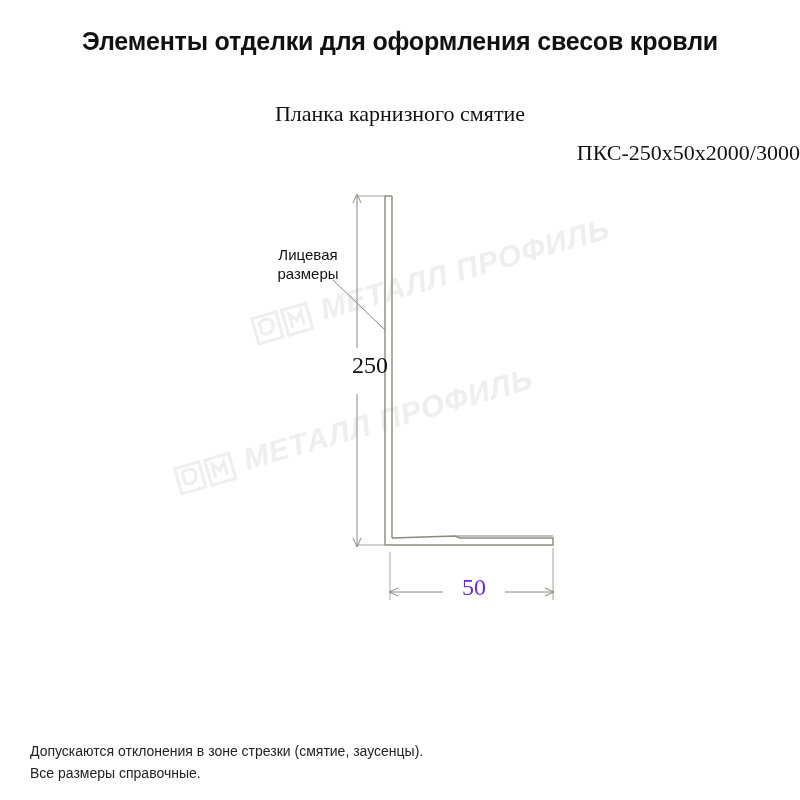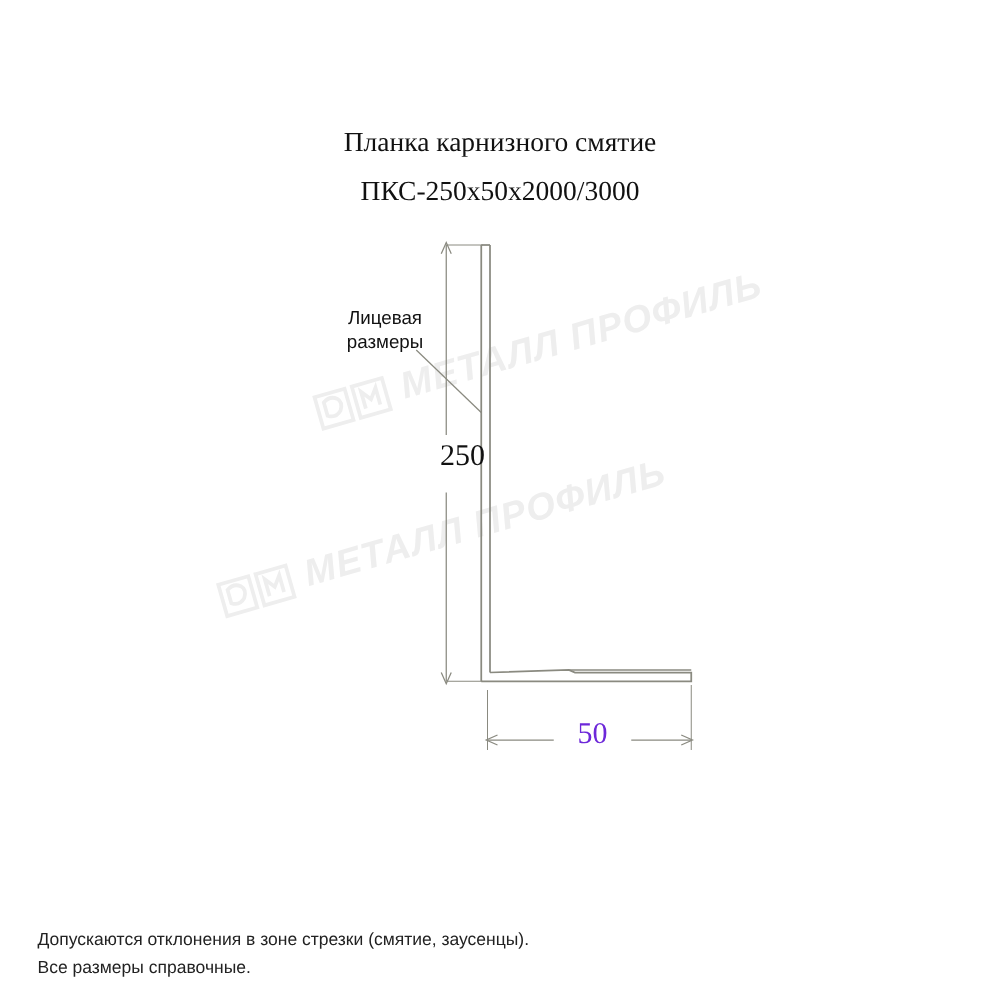--- a/index.html
+++ b/index.html
@@ -39,21 +39,21 @@
     text-align: center;
     font-family: "Liberation Serif", serif;
     font-size: 22px;
     color: #111111;
   }
   .subtitle2 {
     position: absolute;
     top: 140px;
     left: 0;
     width: 800px;
-    text-align: center;
+    text-align: right;
     font-family: "Liberation Serif", serif;
     font-size: 22px;
     color: #111111;
   }
   .drawing {
     position: absolute;
     top: 0;
     left: 0;
     width: 800px;
     height: 800px;
@@ -125,20 +125,21 @@
     display: inline-block;
     vertical-align: middle;
     margin-right: 10px;
   }
 </style>
 </head>
 <body>
 
 <div class="page">
 
+  <div class="title">Элементы отделки для оформления свесов кровли</div>
   <div class="subtitle1">Планка карнизного смятие</div>
   <div class="subtitle2">ПКС-250х50х2000/3000</div>
 
   <div class="watermark wm1">
     <svg class="wm-logo" width="62" height="34" viewBox="0 0 62 34">
       <path d="M3 4 L28 4 L28 30 L3 30 Z" fill="none" stroke="#eeeeee" stroke-width="3"></path>
       <path d="M9 10 Q15 6 20 10 Q24 14 20 20 Q15 25 9 21 Z" fill="none" stroke="#eeeeee" stroke-width="3"></path>
       <path d="M34 4 L59 4 L59 30 L34 30 Z" fill="none" stroke="#eeeeee" stroke-width="3"></path>
       <path d="M40 24 L40 10 L46 18 L52 10 L52 24" fill="none" stroke="#eeeeee" stroke-width="3"></path>
     </svg><span>МЕТАЛЛ ПРОФИЛЬ</span>

